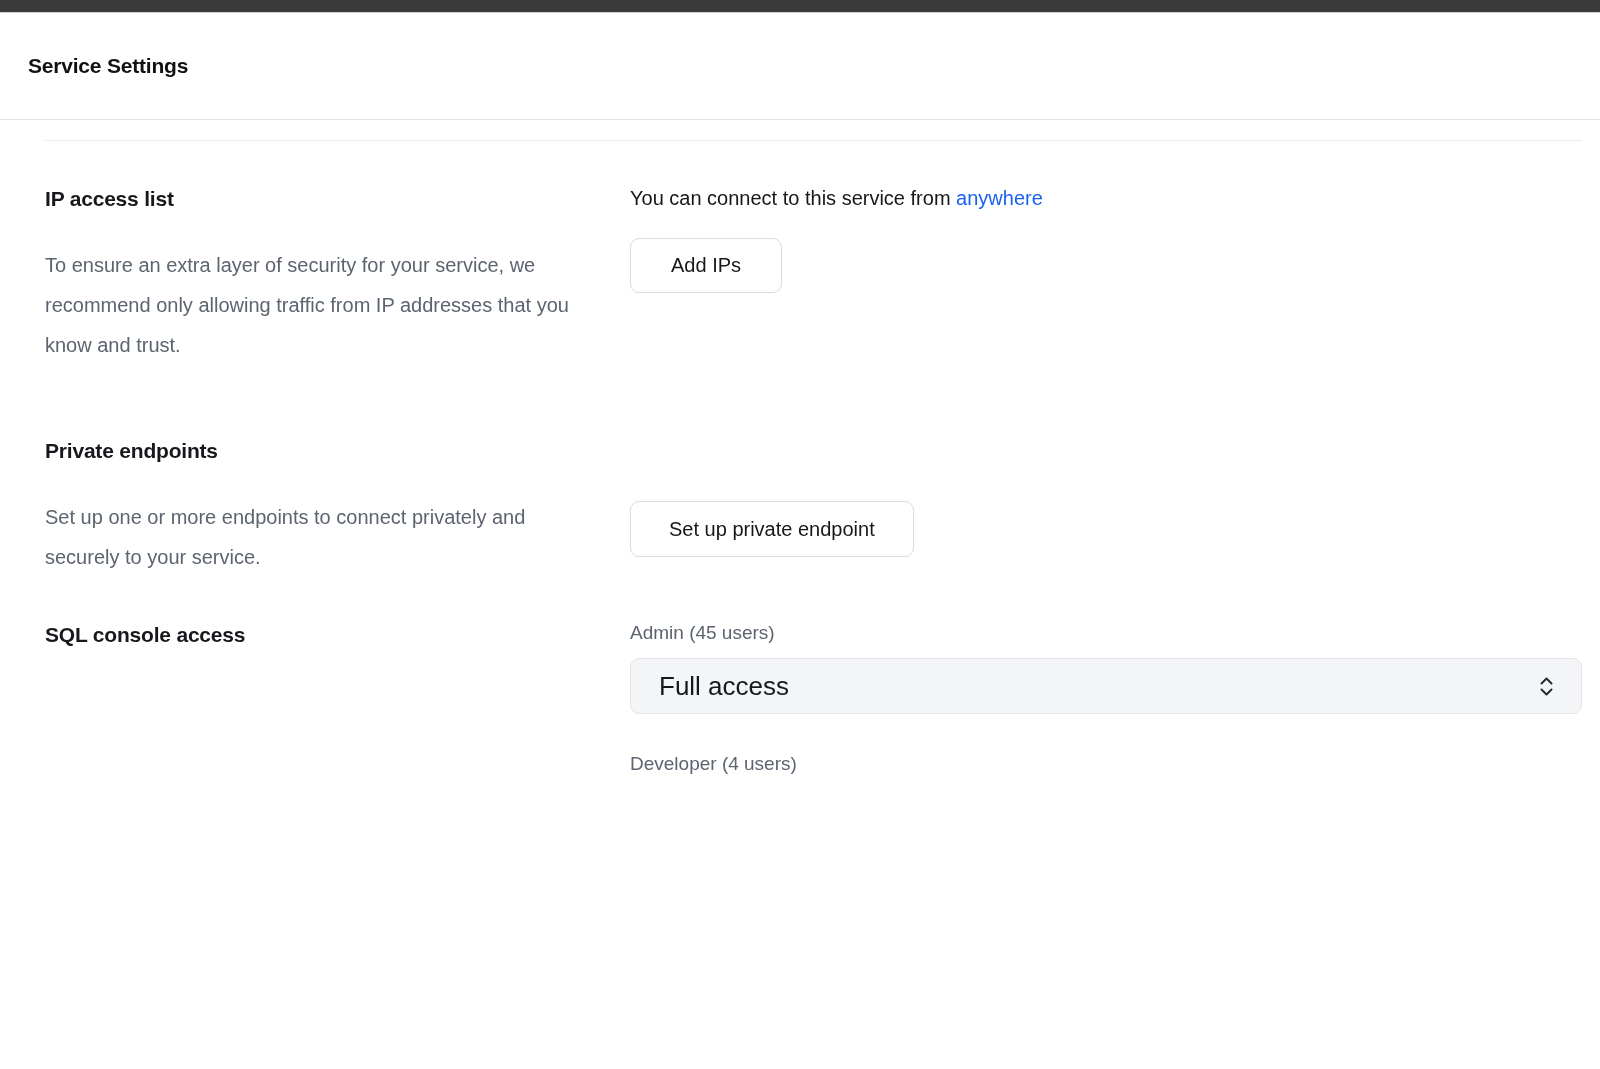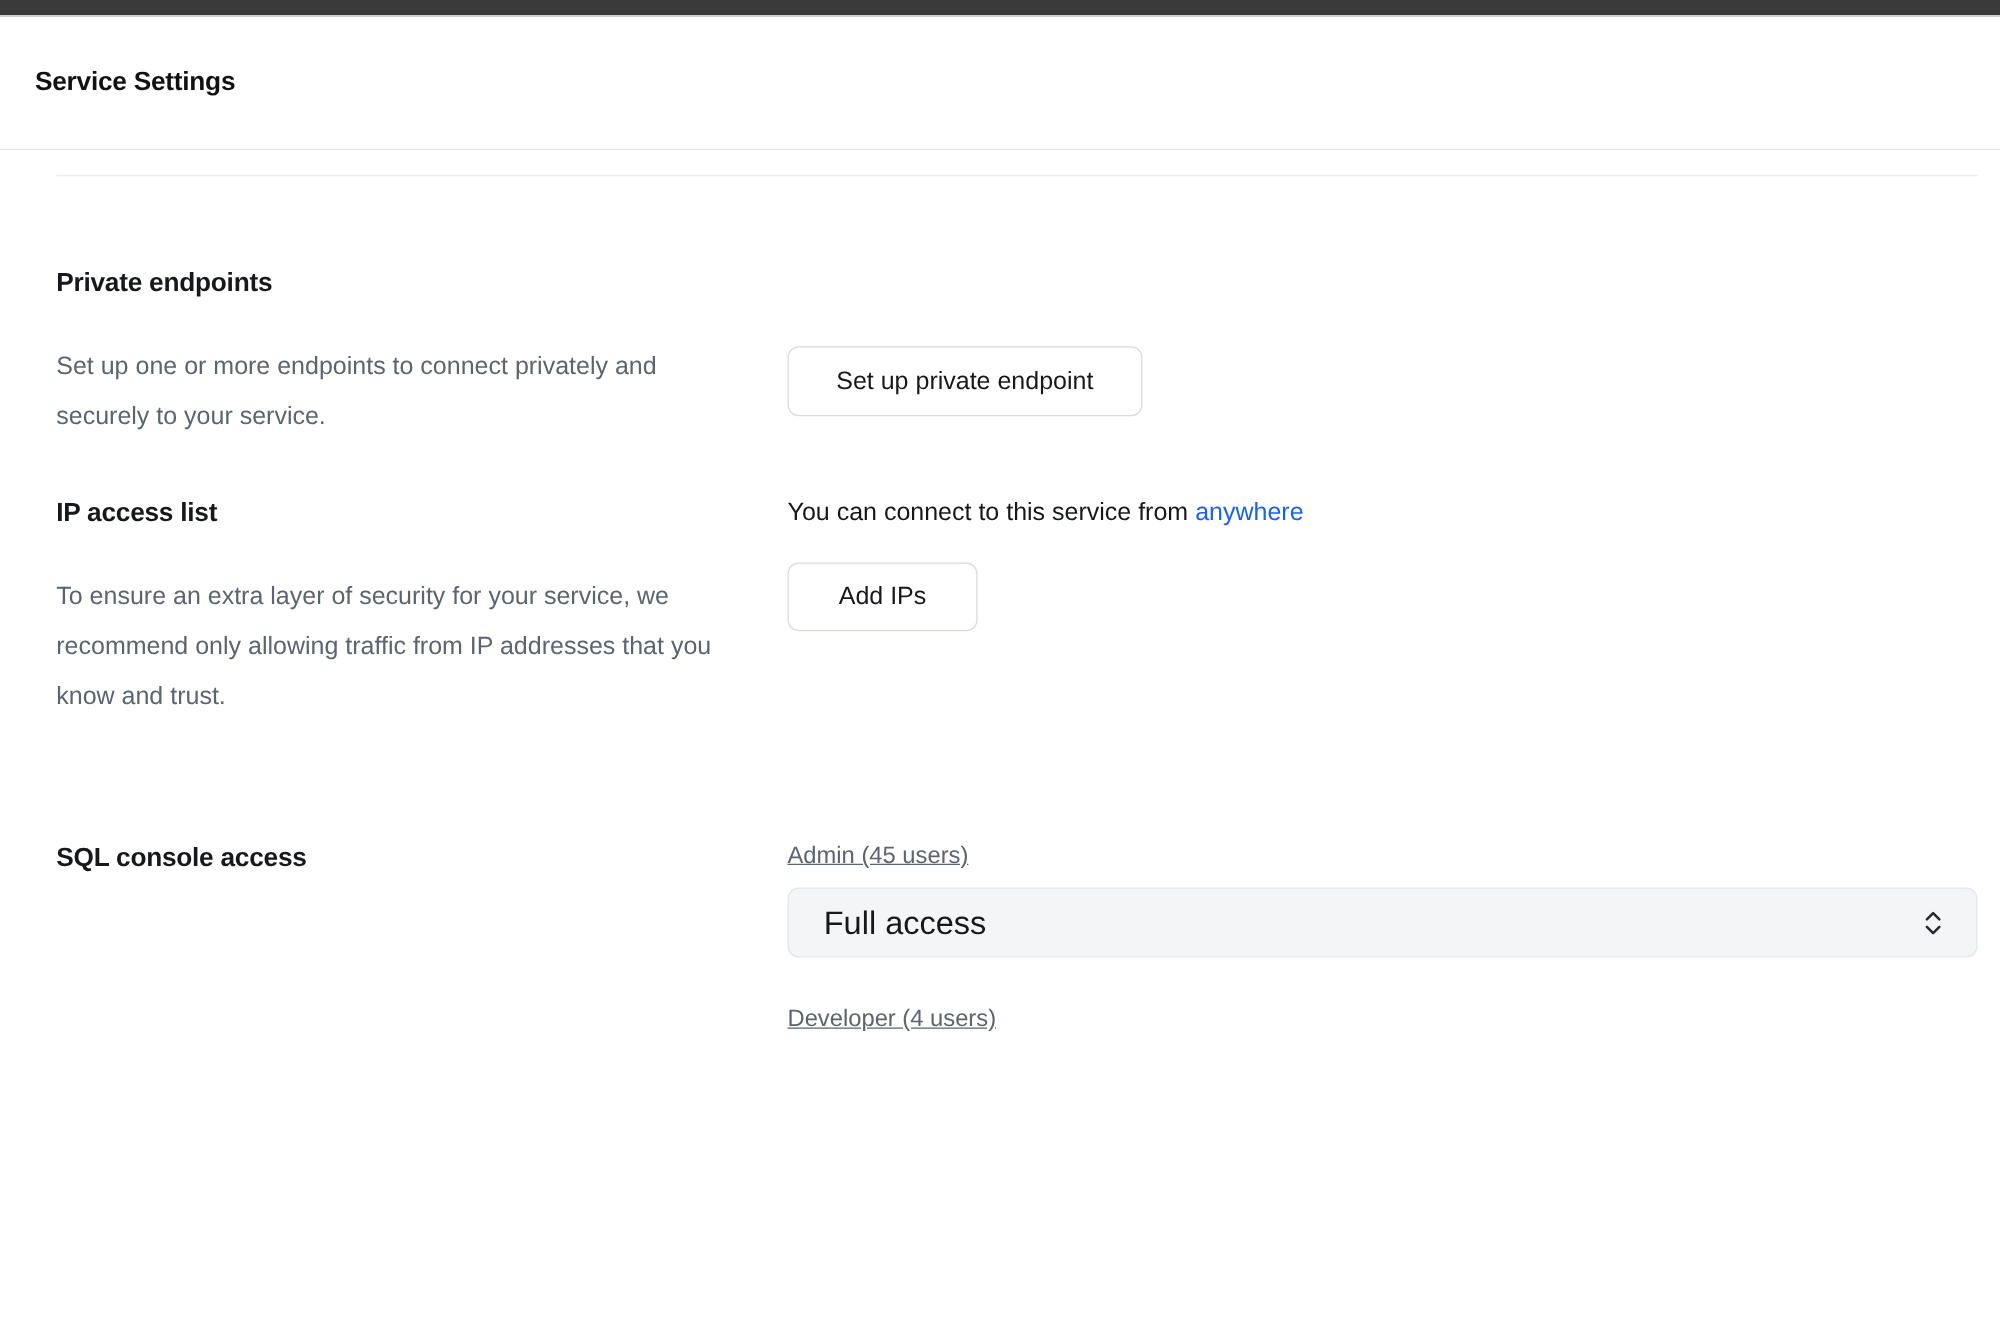--- a/index.html
+++ b/index.html
@@ -42,21 +42,21 @@
     height:1px; background:var(--divider-light); margin-top:20px;
   }
   h2.section-heading{
     margin:16px 0 0 0;
     font-size:25px; font-weight:700; line-height:34px;
     color:var(--heading); letter-spacing:-0.3px;
   }
   .row{ display:flex; align-items:flex-start; }
   .row-1{ margin-top:44px; }
   .row-2{ margin-top:72px; }
-  .row-3{ margin-top:96px; }
+  .row-3{ margin-top:44px; }
   .row-left{ width:585px; flex-shrink:0; }
   .row-right{ flex:1; min-width:0; }
   .row-left h3{
     margin:0; font-size:21px; font-weight:700; line-height:28px;
     color:var(--heading); letter-spacing:-0.2px;
   }
   .row-left p{
     margin:32px 0 0 0; max-width:525px;
     font-size:20px; line-height:40px; color:var(--gray-text);
   }
@@ -69,21 +69,21 @@
   .btn{
     display:inline-flex; align-items:center; justify-content:center;
     background:#ffffff; border:1px solid var(--btn-border);
     border-radius:9px; height:55px; padding:0 40px;
     font-family:"Liberation Sans", sans-serif;
     font-size:20px; color:var(--heading); cursor:pointer;
   }
   .btn-add-ips{ margin-top:26px; }
   .btn-setup{ margin-top:64px; height:56px; padding:0 38px; }
   .field-label{
-    font-size:19px; line-height:24px; color:var(--gray-text);text-decoration:underline;
+    font-size:19px; line-height:24px; color:var(--gray-text);
   }
   .field-label + .select{ margin-top:13px; }
   .field-group + .field-group{ margin-top:38px; }
   .select{
     height:56px; width:100%;
     background:var(--select-bg);
     border:1px solid var(--select-border);
     border-radius:9px;
     display:flex; align-items:center; justify-content:space-between;
     padding:0 26px 0 28px;
@@ -99,41 +99,41 @@
 
 <header class="page-header">
   <h1>Service Settings</h1>
 </header>
 
 <main class="content">
 
   <div class="content-divider"></div>
 
 
-  <section class="row row-2">
-    <div class="row-left">
-      <h3>Private endpoints</h3>
-      <p>Set up one or more endpoints to connect privately and securely to your service.</p>
-    </div>
-    <div class="row-right">
-      <button class="btn btn-setup">Set up private endpoint</button>
-    </div>
-  </section>
-
   <section class="row row-1">
     <div class="row-left">
       <h3>IP access list</h3>
       <p>To ensure an extra layer of security for your service, we recommend only allowing traffic from IP addresses that you know and trust.</p>
     </div>
     <div class="row-right">
       <div class="connect-line">
         <span>You can connect to this service from</span>
         <a class="inline-link">anywhere</a>
       </div>
       <button class="btn btn-add-ips">Add IPs</button>
+    </div>
+  </section>
+
+  <section class="row row-2">
+    <div class="row-left">
+      <h3>Private endpoints</h3>
+      <p>Set up one or more endpoints to connect privately and securely to your service.</p>
+    </div>
+    <div class="row-right">
+      <button class="btn btn-setup">Set up private endpoint</button>
     </div>
   </section>
 
   <section class="row row-3">
     <div class="row-left">
       <h3>SQL console access</h3>
     </div>
     <div class="row-right">
 
       <div class="field-group">

